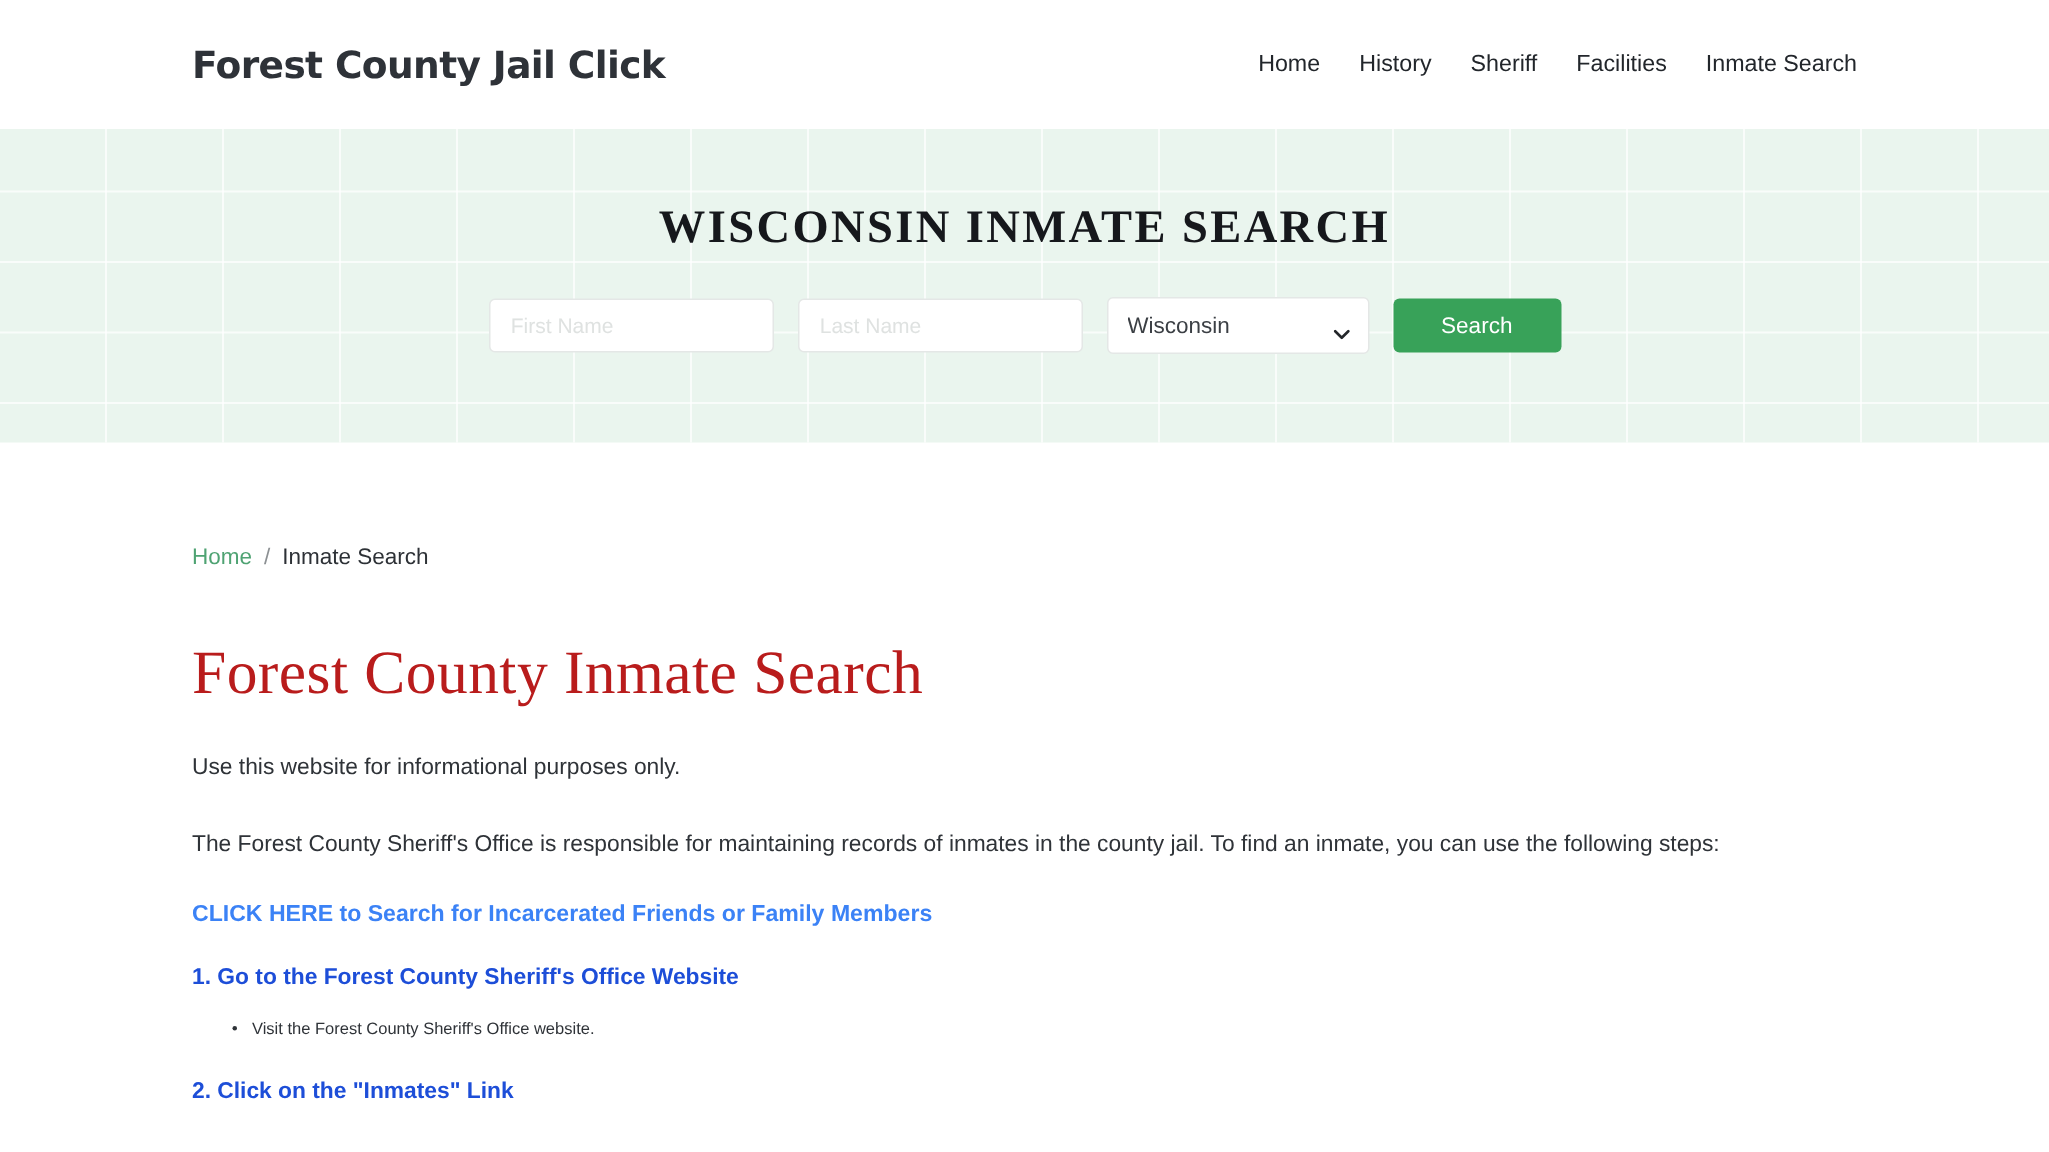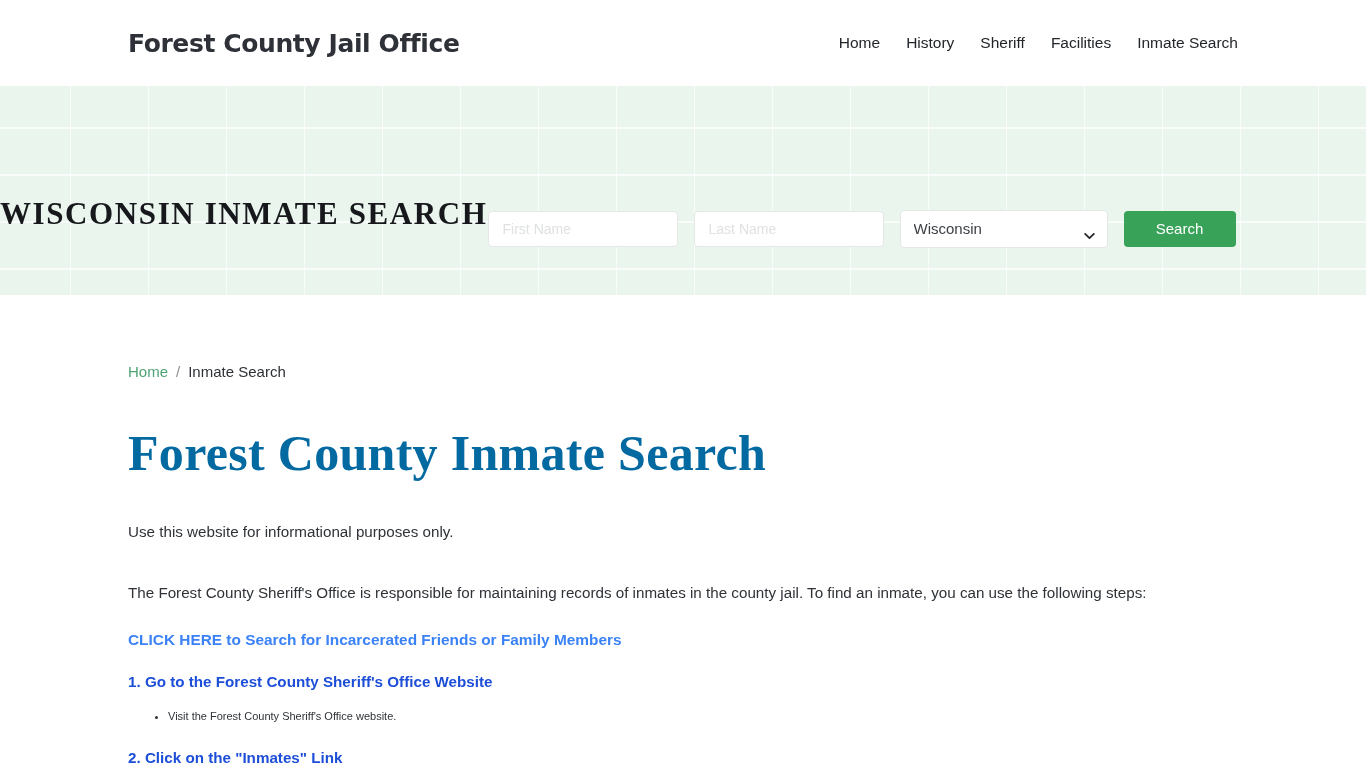--- a/index.html
+++ b/index.html
@@ -50,21 +50,21 @@
   
   .hero {
     height: 209px;
     background-color: #eaf5ee;
     background-image:
       linear-gradient(to right, rgba(255,255,255,0.72) 1.5px, transparent 1.5px),
       linear-gradient(to bottom, rgba(255,255,255,0.72) 1.5px, transparent 1.5px);
     background-size: 78px 47px;
     background-position: -8px -6px;
     display: flex;
-    flex-direction: row;
+    flex-direction: column;
     align-items: center;
     justify-content: flex-start;
     padding-top: 47px;
   }
   .hero-title {
     font-family: "Liberation Serif", serif;
     font-size: 31px;
     font-weight: bold;
     letter-spacing: 1.6px;
     color: #16181c;
@@ -84,21 +84,21 @@
     border-radius: 4px;
     background: #ffffff;
     padding: 0 14px;
     font-family: "Liberation Sans", sans-serif;
     font-size: 14px;
     color: #44484d;
     outline: none;
   }
   .text-input::placeholder { color: #dfe2e1; }
   .state-select {
-    width: 208px;
+    width: 175px;
     height: 38px;
     border: 1px solid #e4e7e6;
     border-radius: 4px;
     background: #ffffff;
     padding: 0 13px;
     font-family: "Liberation Sans", sans-serif;
     font-size: 15px;
     color: #3b3f44;
     outline: none;
     appearance: none;
@@ -142,31 +142,31 @@
   .breadcrumb-link {
     color: #4fa373;
     text-decoration: none;
     cursor: pointer;
   }
   .breadcrumb-sep { color: #8c9093; }
   .breadcrumb-current { color: #2d3136; }
 
   .page-title {
     font-family: "Liberation Serif", serif;
-    font-size: 50px;
-    font-weight: bold;
+    font-size: 41px;
+    font-weight: normal;
     letter-spacing: 0.3px;
-    color: #0369a1;
+    color: #b91c1c;
     margin: 44px 0 0 0;
   }
 
   .body-text {
     font-size: 15.2px;
     color: #2f3338;
-    margin: 39px 0 0 0;
+    margin: 29px 0 0 0;
     line-height: 1.45;
   }
   .cta-link {
     display: block;
     font-size: 15.4px;
     font-weight: bold;
     color: #3b82f6;
     text-decoration: none;
     margin-top: 27px;
     cursor: pointer;
@@ -185,21 +185,21 @@
   .step-list li {
     font-size: 11px;
     color: #2f3338;
     line-height: 1.5;
   }
 </style>
 </head>
 <body>
 
 <header class="site-header">
-  <div class="site-title">Forest County Jail Office</div>
+  <div class="site-title">Forest County Jail Click</div>
   <nav class="main-nav">
     <a class="nav-link">Home</a>
     <a class="nav-link">History</a>
     <a class="nav-link">Sheriff</a>
     <a class="nav-link">Facilities</a>
     <a class="nav-link">Inmate Search</a>
   </nav>
 </header>
 
 <section class="hero">

